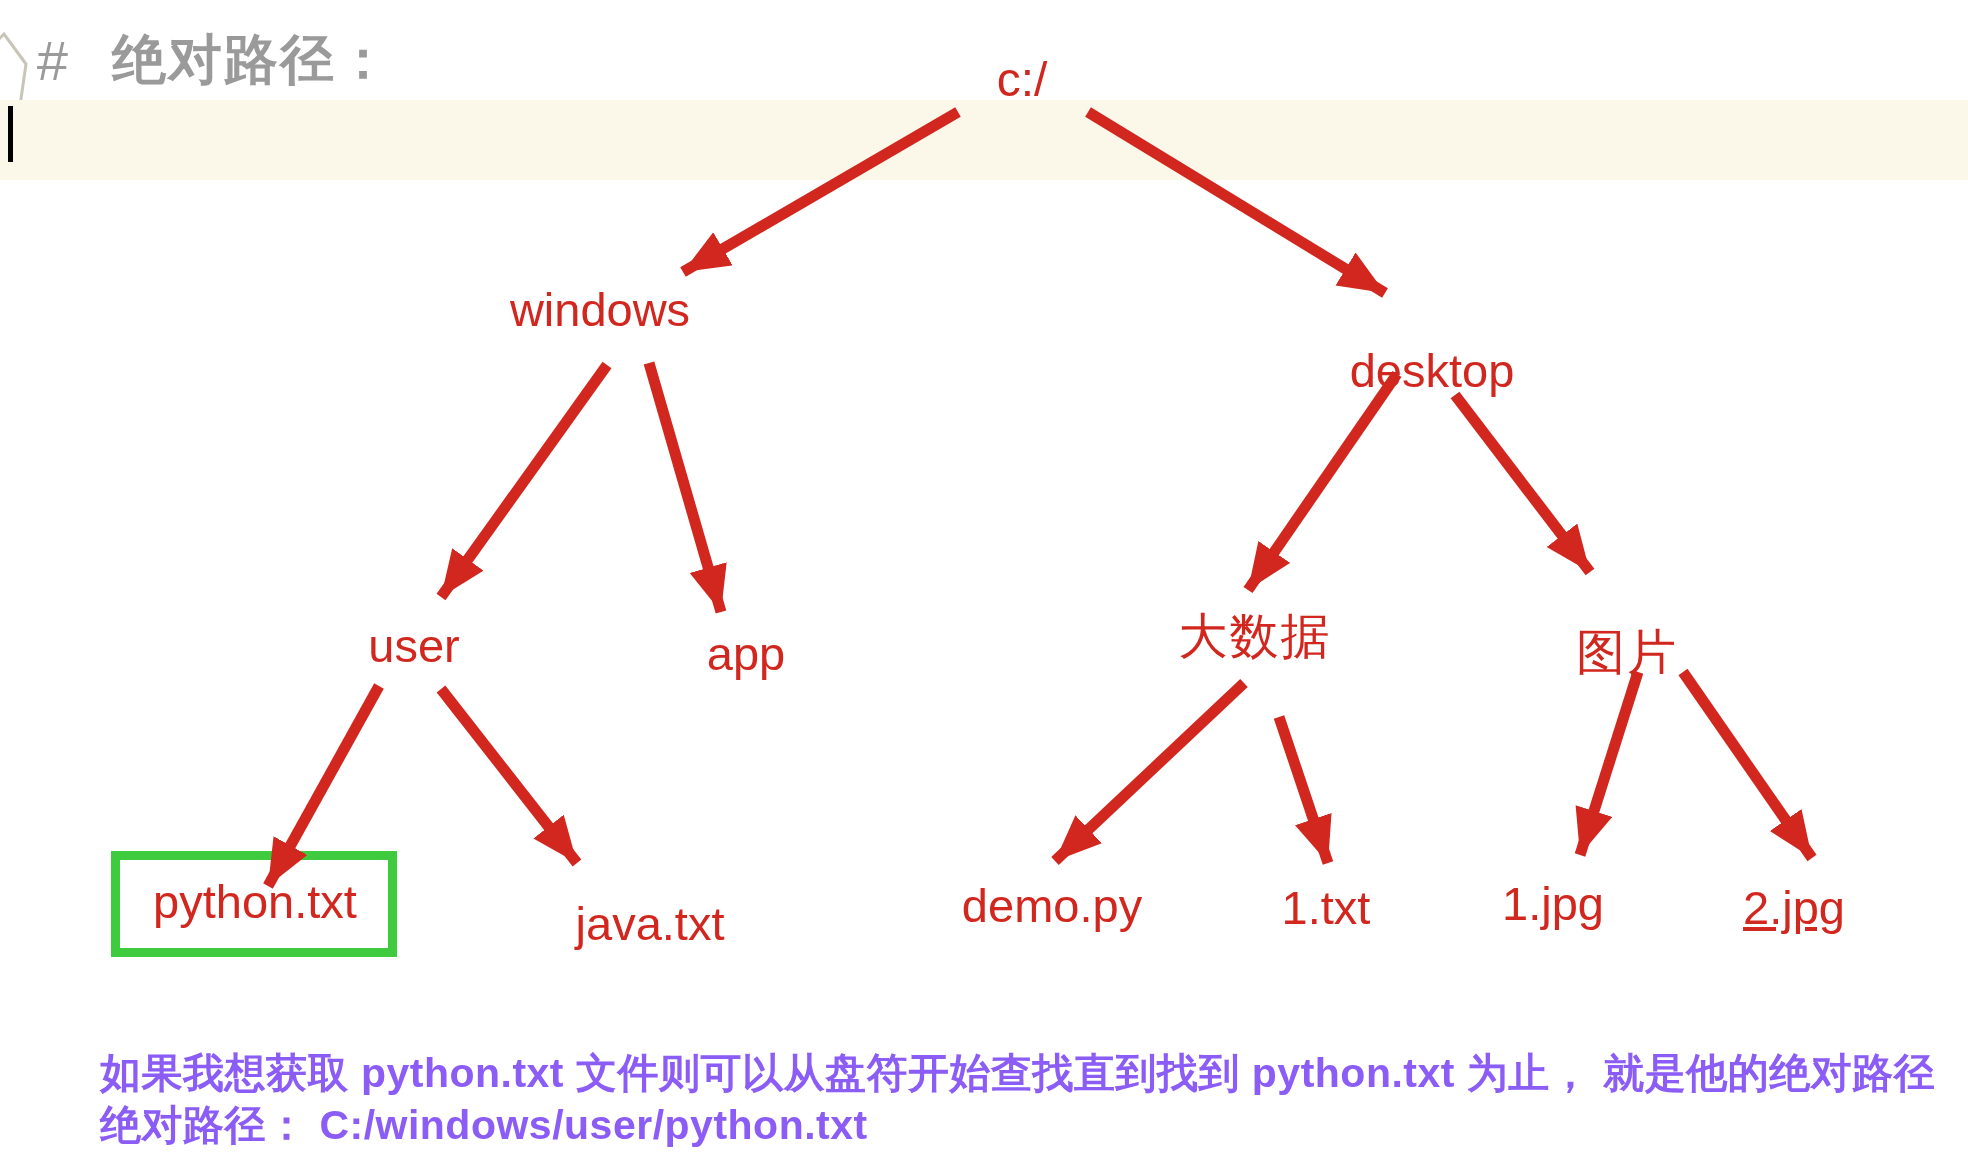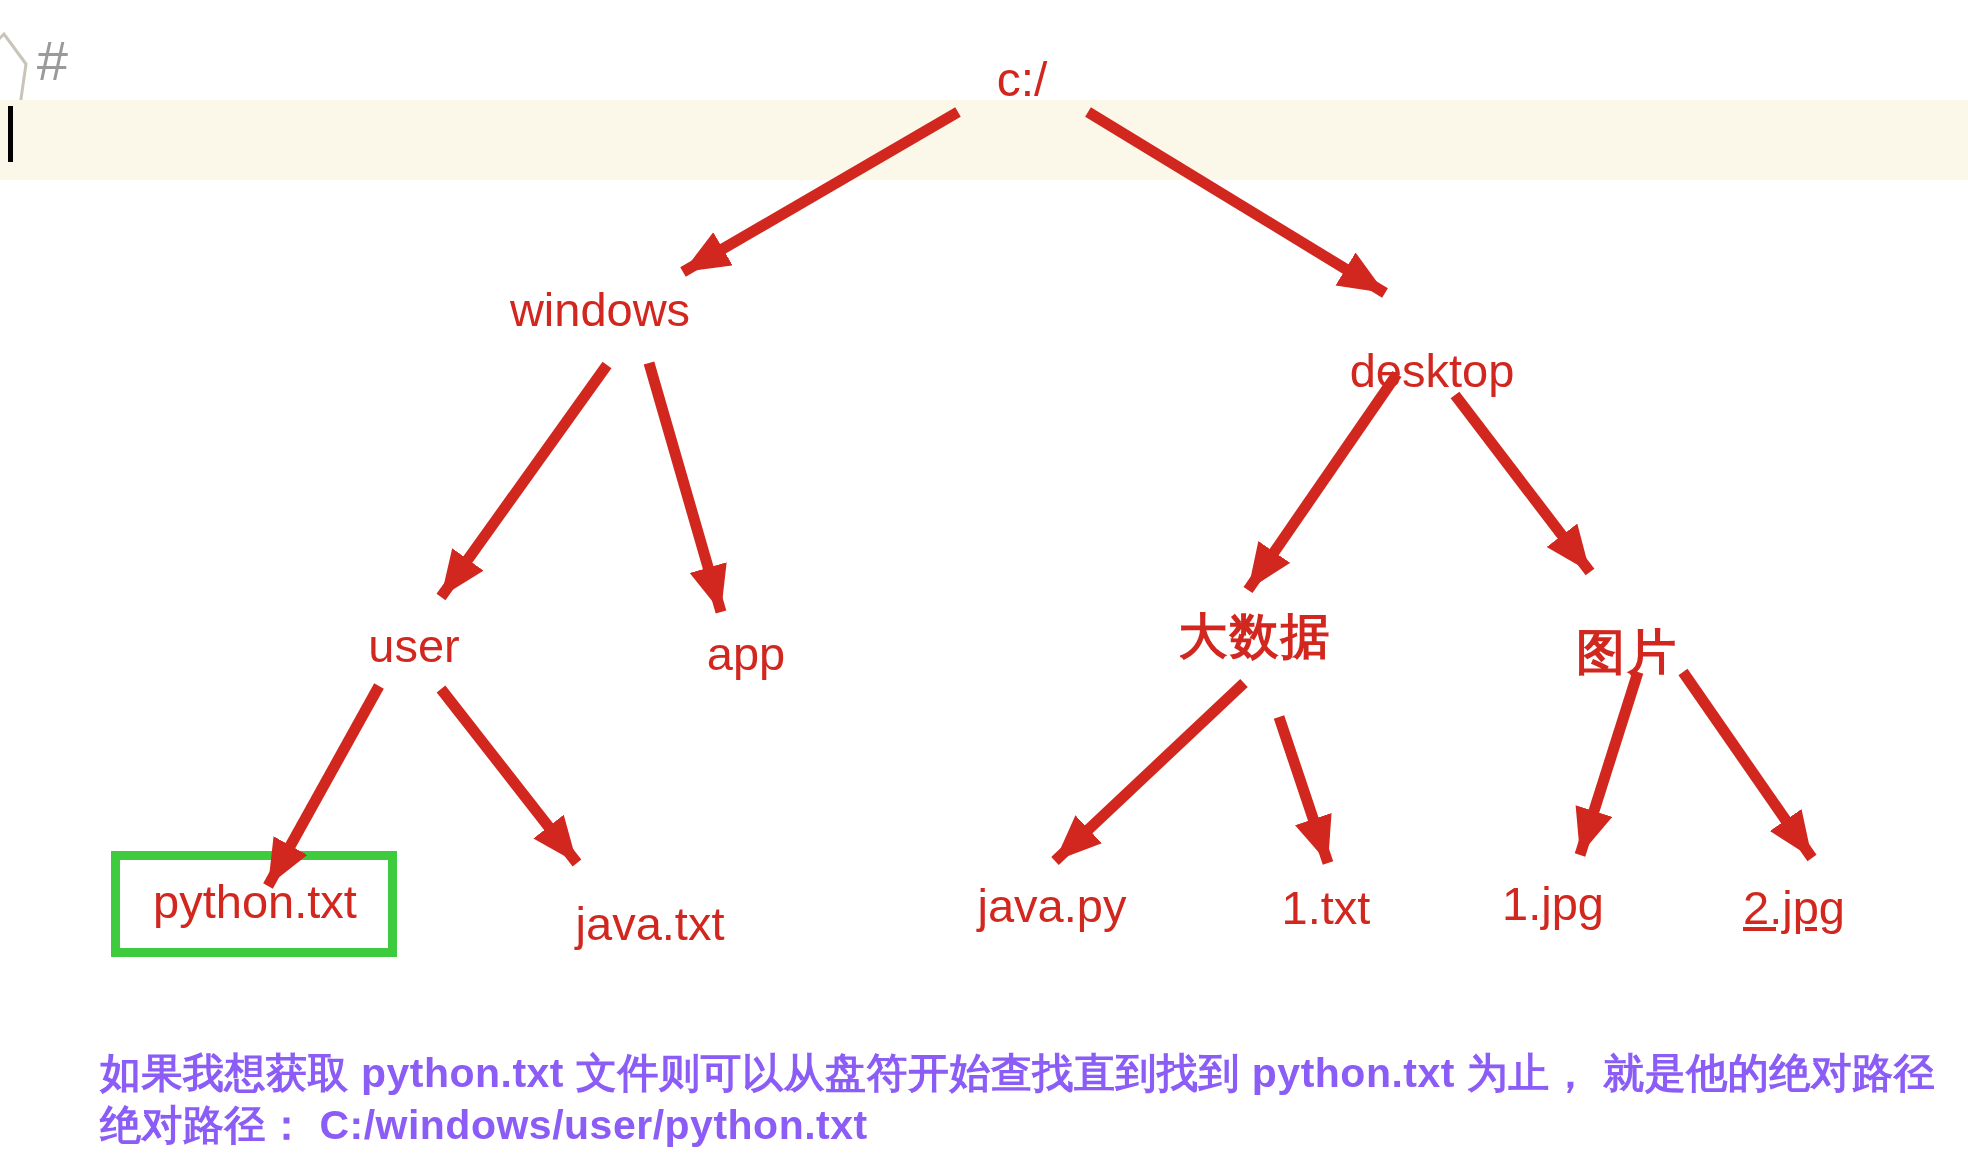--- a/index.html
+++ b/index.html
@@ -27,21 +27,21 @@
   }
   .text-cursor{
     position:absolute;left:8px;top:106px;width:5px;height:56px;background:#000;
   }
   
   .node{
     position:absolute;color:#d2271f;white-space:nowrap;
     transform:translateX(-50%);font-weight:500;
   }
   .n-latin{font-size:47px;}
-  .n-cjk{font-size:49px;font-weight:700;letter-spacing:2px;}
+  .n-cjk{font-size:49px;font-weight:400;letter-spacing:2px;}
   
   .highlight-box{
     position:absolute;left:111px;top:851px;width:286px;height:106px;
     border:9px solid #3ecb3e;box-sizing:border-box;background:transparent;
   }
   
   .arrows{position:absolute;left:0;top:0;z-index:5;}
   
   .note{
     position:absolute;left:100px;color:#8b5cf6;font-size:41px;
@@ -52,20 +52,21 @@
 </style>
 </head>
 <body>
 
 <svg class="doc-icon" width="40" height="95" viewBox="0 0 40 95">
   <polygon points="-14,90 -14,30 12,4 34,34 26,90" fill="none" stroke="#c8c4b8" stroke-width="3"></polygon>
 </svg>
 
 <div class="heading-row">
   <span class="heading-marker">#</span>
+  <span class="heading-title">绝对路径：</span>
 </div>
 
 <div class="active-line"></div>
 <div class="text-cursor"></div>
 
 <div class="highlight-box"></div>
 
 <svg class="arrows" width="1968" height="1176" viewBox="0 0 1968 1176">
   <defs>
     <marker id="ah" markerUnits="strokeWidth" markerWidth="5" markerHeight="4" refX="4.2" refY="1.75" orient="auto">
@@ -90,19 +91,19 @@
 
 <div class="node n-latin" style="left:1022px;top:52px;font-size:48px;">c:/</div>
 <div class="node n-latin" style="left:600px;top:282px;">windows</div>
 <div class="node n-latin" style="left:1432px;top:303px;margin-top:40px;">desktop</div>
 <div class="node n-latin" style="left:414px;top:618px;">user</div>
 <div class="node n-latin" style="left:746px;top:626px;">app</div>
 <div class="node n-cjk" style="left:1255px;top:604px;">大数据</div>
 <div class="node n-cjk" style="left:1627px;top:620px;">图片</div>
 <div class="node n-latin" style="left:255px;top:874px;">python.txt</div>
 <div class="node n-latin" style="left:650px;top:896px;">java.txt</div>
-<div class="node n-latin" style="left:1052px;top:878px;">java.py</div>
+<div class="node n-latin" style="left:1052px;top:878px;">demo.py</div>
 <div class="node n-latin" style="left:1326px;top:880px;">1.txt</div>
 <div class="node n-latin" style="left:1553px;top:876px;">1.jpg</div>
 <div class="node n-latin" style="left:1794px;top:880px;text-decoration:underline;">2.jpg</div>
 
 <div class="note note-1">如果我想获取 python.txt 文件则可以从盘符开始查找直到找到 python.txt 为止， 就是他的绝对路径</div>
 <div class="note note-2">绝对路径： C:/windows/user/python.txt</div>
 
 </body></html>

